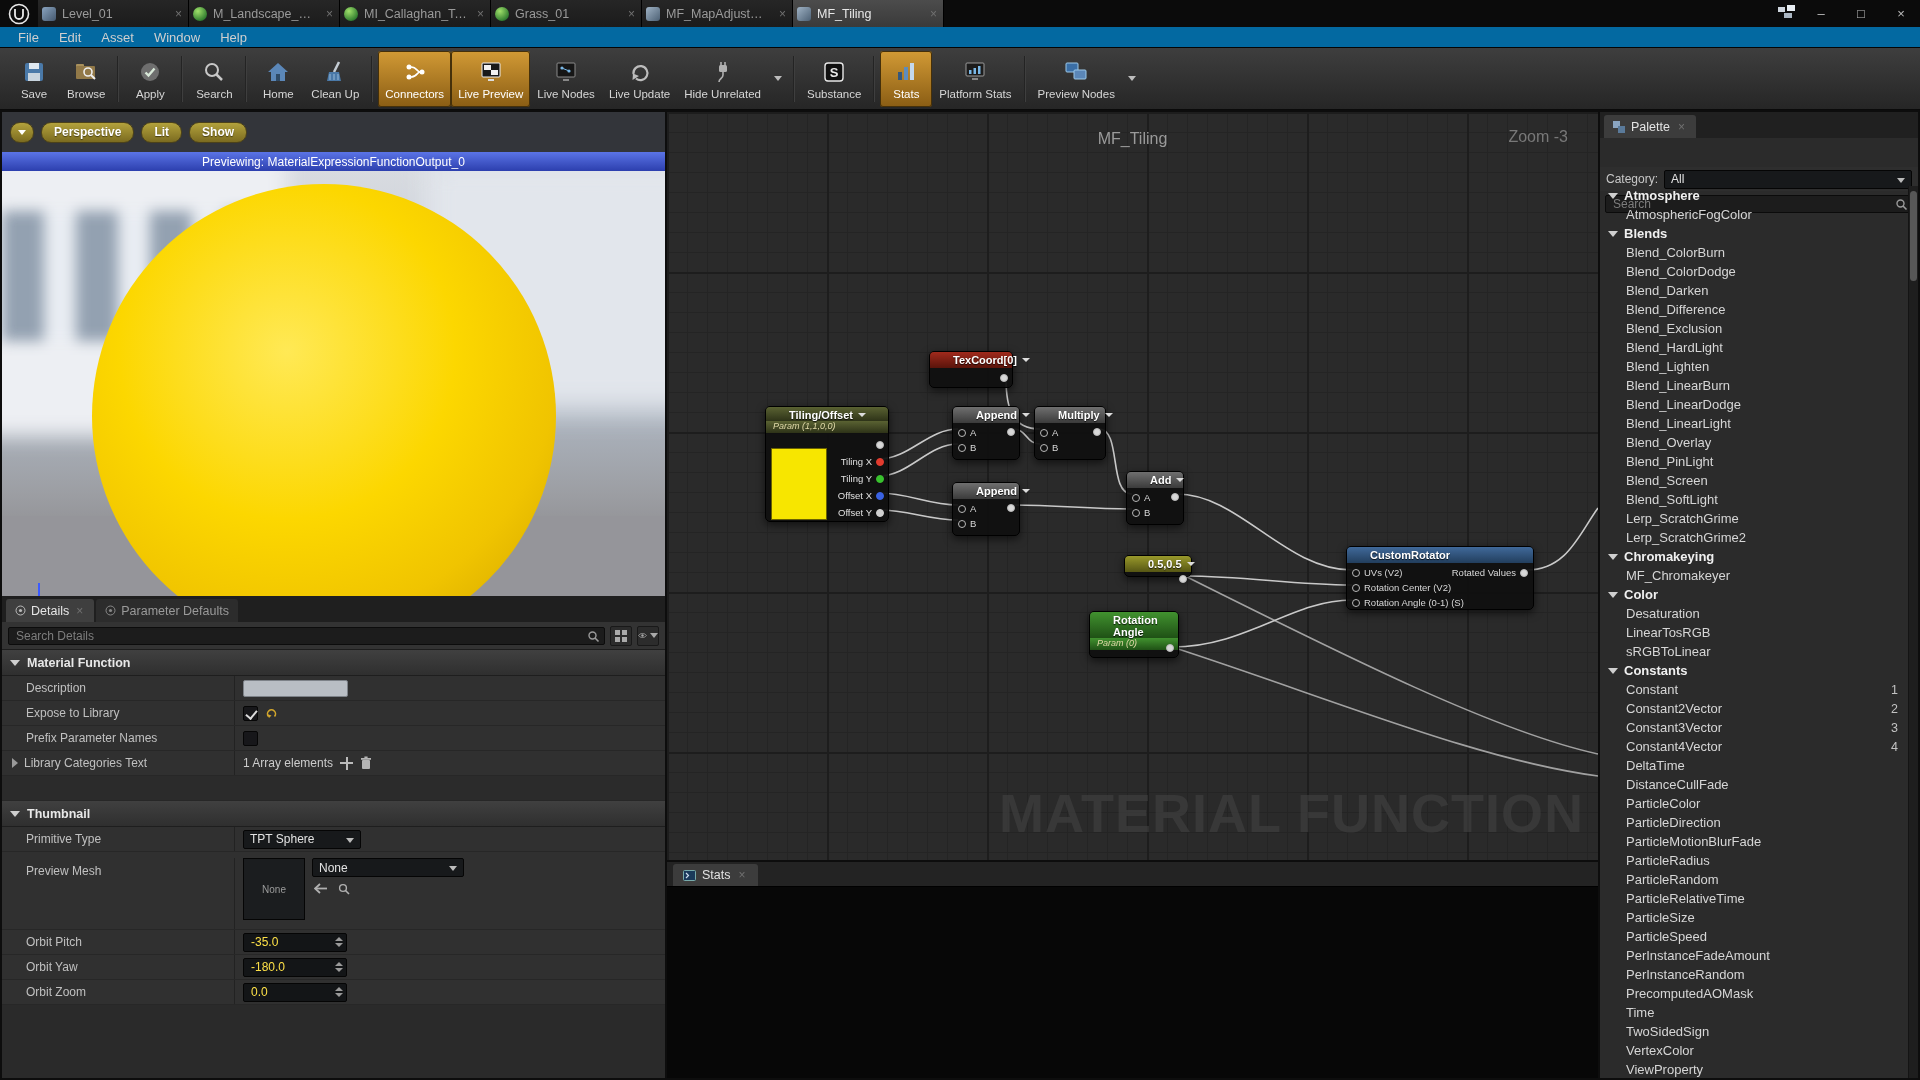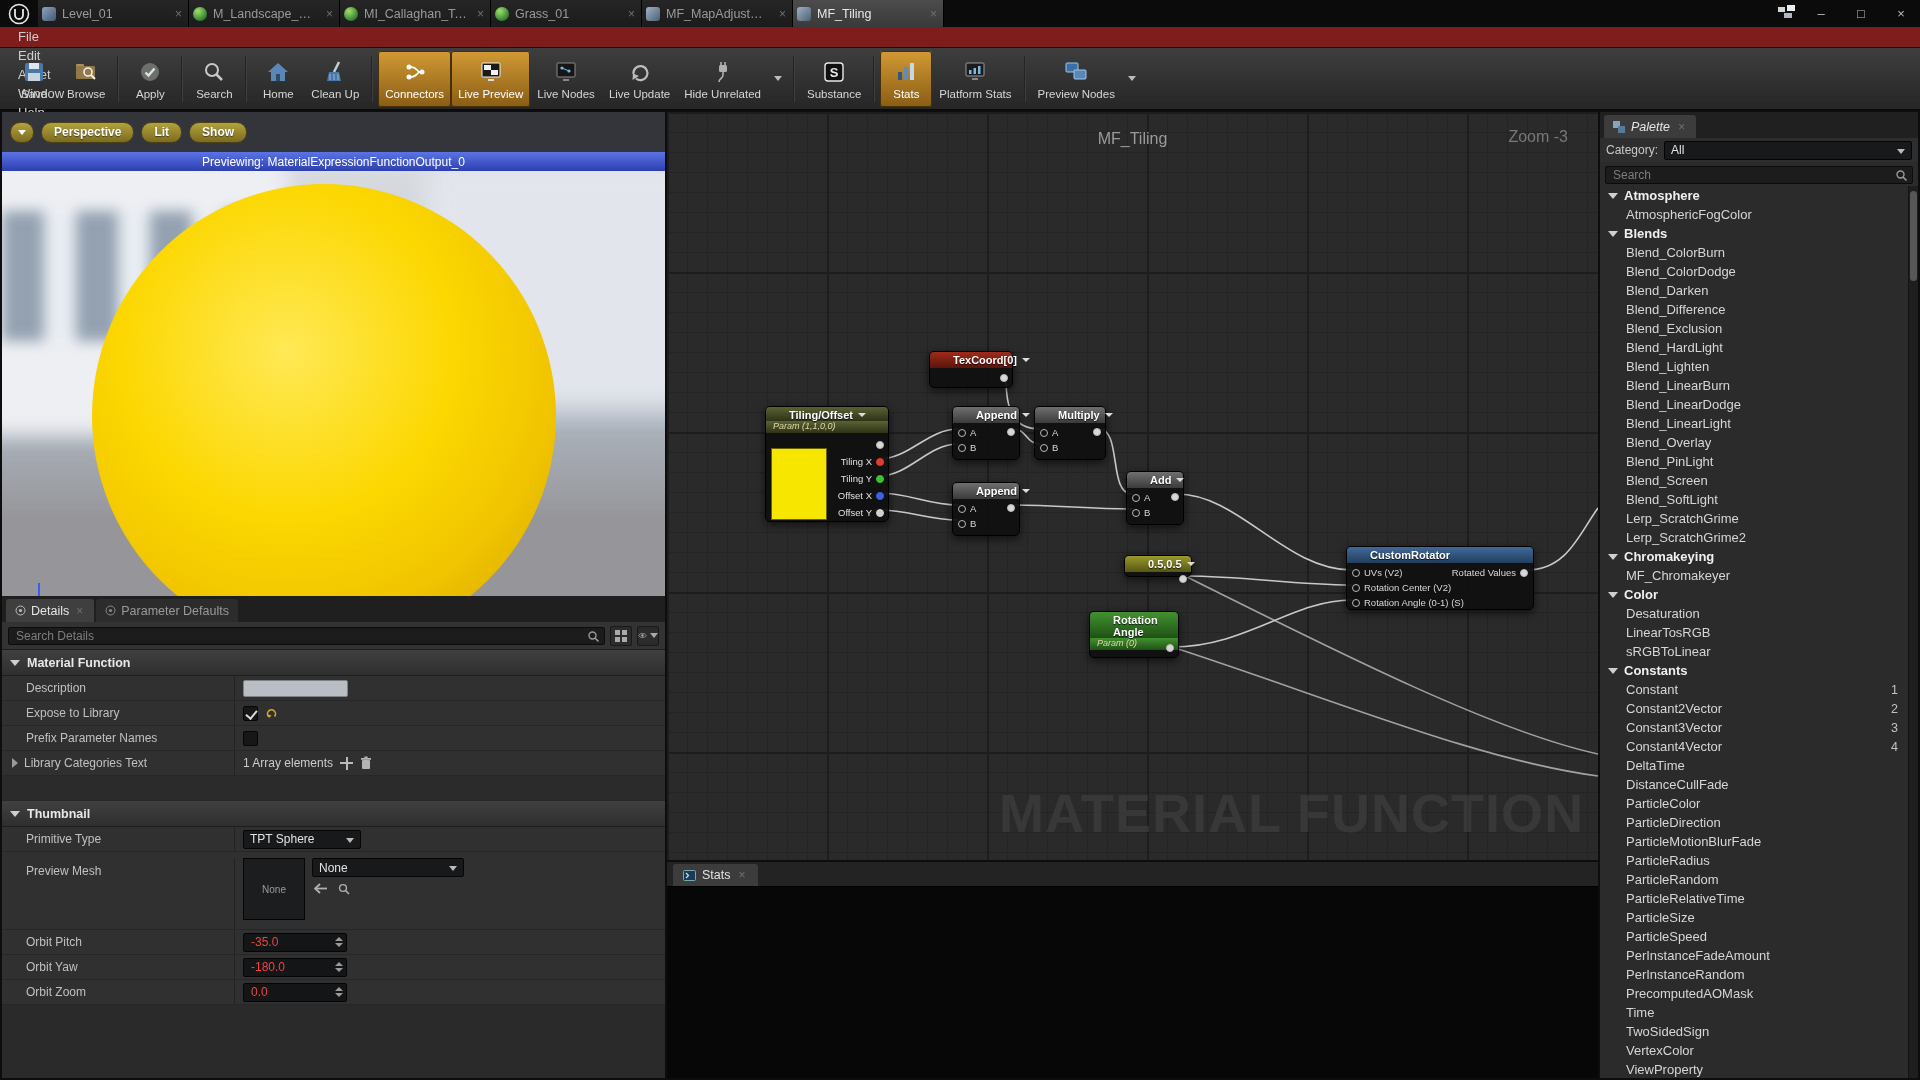--- a/index.html
+++ b/index.html
@@ -18,22 +18,22 @@
   .tab-ic.level { background:linear-gradient(135deg,#8aa4c0,#45586e); }
   .tab-ic.material { background:radial-gradient(circle at 35% 30%,#9fe06a,#2e7a2e 75%); border-radius:50%; }
   .tab-ic.mf { background:linear-gradient(135deg,#9fb2c4,#4c6074); }
   .tab-label { overflow:hidden; text-overflow:ellipsis; }
   .tab-close { margin-left:auto; color:#707070; font-size:12px; padding:0 2px; }
   .titlebar-right { margin-left:auto; display:flex; align-items:center; gap:10px; padding-right:4px; }
   .win-btn { width:30px; height:20px; display:flex; align-items:center; justify-content:center;
              color:#bdbdbd; font-size:13px; }
 
   
-  .menubar { height:21px; background:#7f1d1d; border-bottom:1px solid #050505;
-             display:flex; align-items:flex-start; padding-left:8px;flex-direction:column; }
+  .menubar { height:21px; background:#0369a1; border-bottom:1px solid #050505;
+             display:flex; align-items:flex-end; padding-left:8px; }
   .menu-item { padding:2px 10px; font-size:13px; color:#cfcfcf; }
 
   
   .toolbar { height:62px; background:linear-gradient(#3e3e3e,#262626); border-bottom:1px solid #0a0a0a;
              display:flex; align-items:center; padding:0 8px; }
   .tb-btn { min-width:52px; height:56px; padding:3px 7px 2px; display:flex; flex-direction:column;
             align-items:center; justify-content:center; gap:2px; border-radius:3px; }
   .tb-btn.hl { background:linear-gradient(#d29a35,#8a5d14); box-shadow:inset 0 0 0 1px #45300a; }
   .tb-btn.hl .tbl { color:#fff; }
   .tbi { height:27px; display:flex; align-items:center; }
@@ -110,21 +110,21 @@
   .checkbox { width:15px; height:15px; background:#17171a; border:1px solid #060606; border-radius:2px;
               display:inline-block; position:relative; }
   .checkbox.checked::after { content:""; position:absolute; left:4px; top:1px; width:5px; height:9px;
               border:solid #dcdcdc; border-width:0 2px 2px 0; transform:rotate(40deg); }
   .dropdown { height:19px; background:#17191b; border:1px solid #050505; border-radius:2px; color:#e2e2e2;
               font-size:12px; display:flex; align-items:center; padding:0 6px; position:relative; }
   .dropdown::after { content:""; width:0; height:0; border-left:4px solid transparent; border-right:4px solid transparent;
               border-top:5px solid #bbb; position:absolute; right:6px; top:7px; }
   .spinbox { width:104px; height:19px; background:#131517; border:1px solid #050505; border-radius:2px;
              display:flex; align-items:center; position:relative; }
-  .spinbox input { flex:1; background:transparent; border:none; color:#ef4444; font-size:12px; padding:0 14px 0 7px;
+  .spinbox input { flex:1; background:transparent; border:none; color:#fde047; font-size:12px; padding:0 14px 0 7px;
              font-family:inherit; width:80px; }
   .spin-arrows { position:absolute; right:3px; top:3px; display:flex; flex-direction:column; gap:2px; }
   .spin-up { width:0; height:0; border-left:4px solid transparent; border-right:4px solid transparent; border-bottom:4px solid #9a9a9a; }
   .spin-dn { width:0; height:0; border-left:4px solid transparent; border-right:4px solid transparent; border-top:4px solid #9a9a9a; }
   .thumb-box { width:62px; height:62px; background:#1b1d1f; border:1px solid #050505; display:flex;
                align-items:center; justify-content:center; font-size:10px; color:#9a9a9a; }
   .pm-col { display:flex; flex-direction:column; gap:6px; }
   .plus-icon { position:relative; width:13px; height:13px; }
   .plus-icon::before { content:""; position:absolute; left:0; top:5.5px; width:13px; height:2px; background:#bbb; }
   .plus-icon::after  { content:""; position:absolute; left:5.5px; top:0; width:2px; height:13px; background:#bbb; }
@@ -174,22 +174,22 @@
 
   
   .stats-tabs { height:24px; background:#232323; display:flex; align-items:flex-end; padding:2px 6px 0; }
   .stats-tab { height:22px; background:#3c3c3c; border-radius:3px 3px 0 0; display:flex; align-items:center;
                gap:6px; padding:0 10px; font-size:12.5px; color:#e2e2e2; }
   .stats-content { position:absolute; left:0; right:0; top:24px; bottom:0; background:#070707; border-top:1px solid #000; }
 
   
   .pal-tabs { height:26px; background:#202020; display:flex; align-items:flex-end; padding:3px 4px 0; }
   .pal-tab { height:23px; background:#3c3c3c; border-radius:3px 3px 0 0; display:flex; align-items:center;
-             gap:6px; padding:0 9px; font-size:12.5px; color:#e4e4e4;font-style:italic; }
-  .pal-cat-row { height:24px; display:flex; align-items:center; gap:6px; padding:0 6px; background:#2e2e2e; }
+             gap:6px; padding:0 9px; font-size:12.5px; color:#e4e4e4; }
+  .pal-cat-row { height:24px; display:flex; align-items:center; gap:6px; padding:0 6px; background:#2e2e2e;margin-top:29px; }
   .pal-cat-label { font-size:12px; color:#c8c8c8; flex:0 0 auto; }
   .pal-cat-dd { flex:1; }
   .pal-search-row { height:24px; display:flex; align-items:center; padding:0 5px; background:#2b2b2b; }
   .pal-search { flex:1; position:relative; }
   .pal-search input { width:100%; height:18px; background:#1c1c1c; border:1px solid #0b0b0b; border-radius:2px;
                       color:#ddd; font-size:12px; padding:0 22px 0 7px; font-family:inherit; }
   .pal-list { position:absolute; left:0; right:10px; top:74px; bottom:0; overflow:hidden; }
   .pal-row { height:19px; display:flex; align-items:center; font-size:13px; color:#d6d6d6; padding-left:8px; gap:5px; }
   .pal-row[data-kind="group"] { font-weight:bold; color:#f0f0f0; }
   .pal-row[data-kind="group"]::before { content:""; width:0; height:0; border-left:5px solid transparent;

